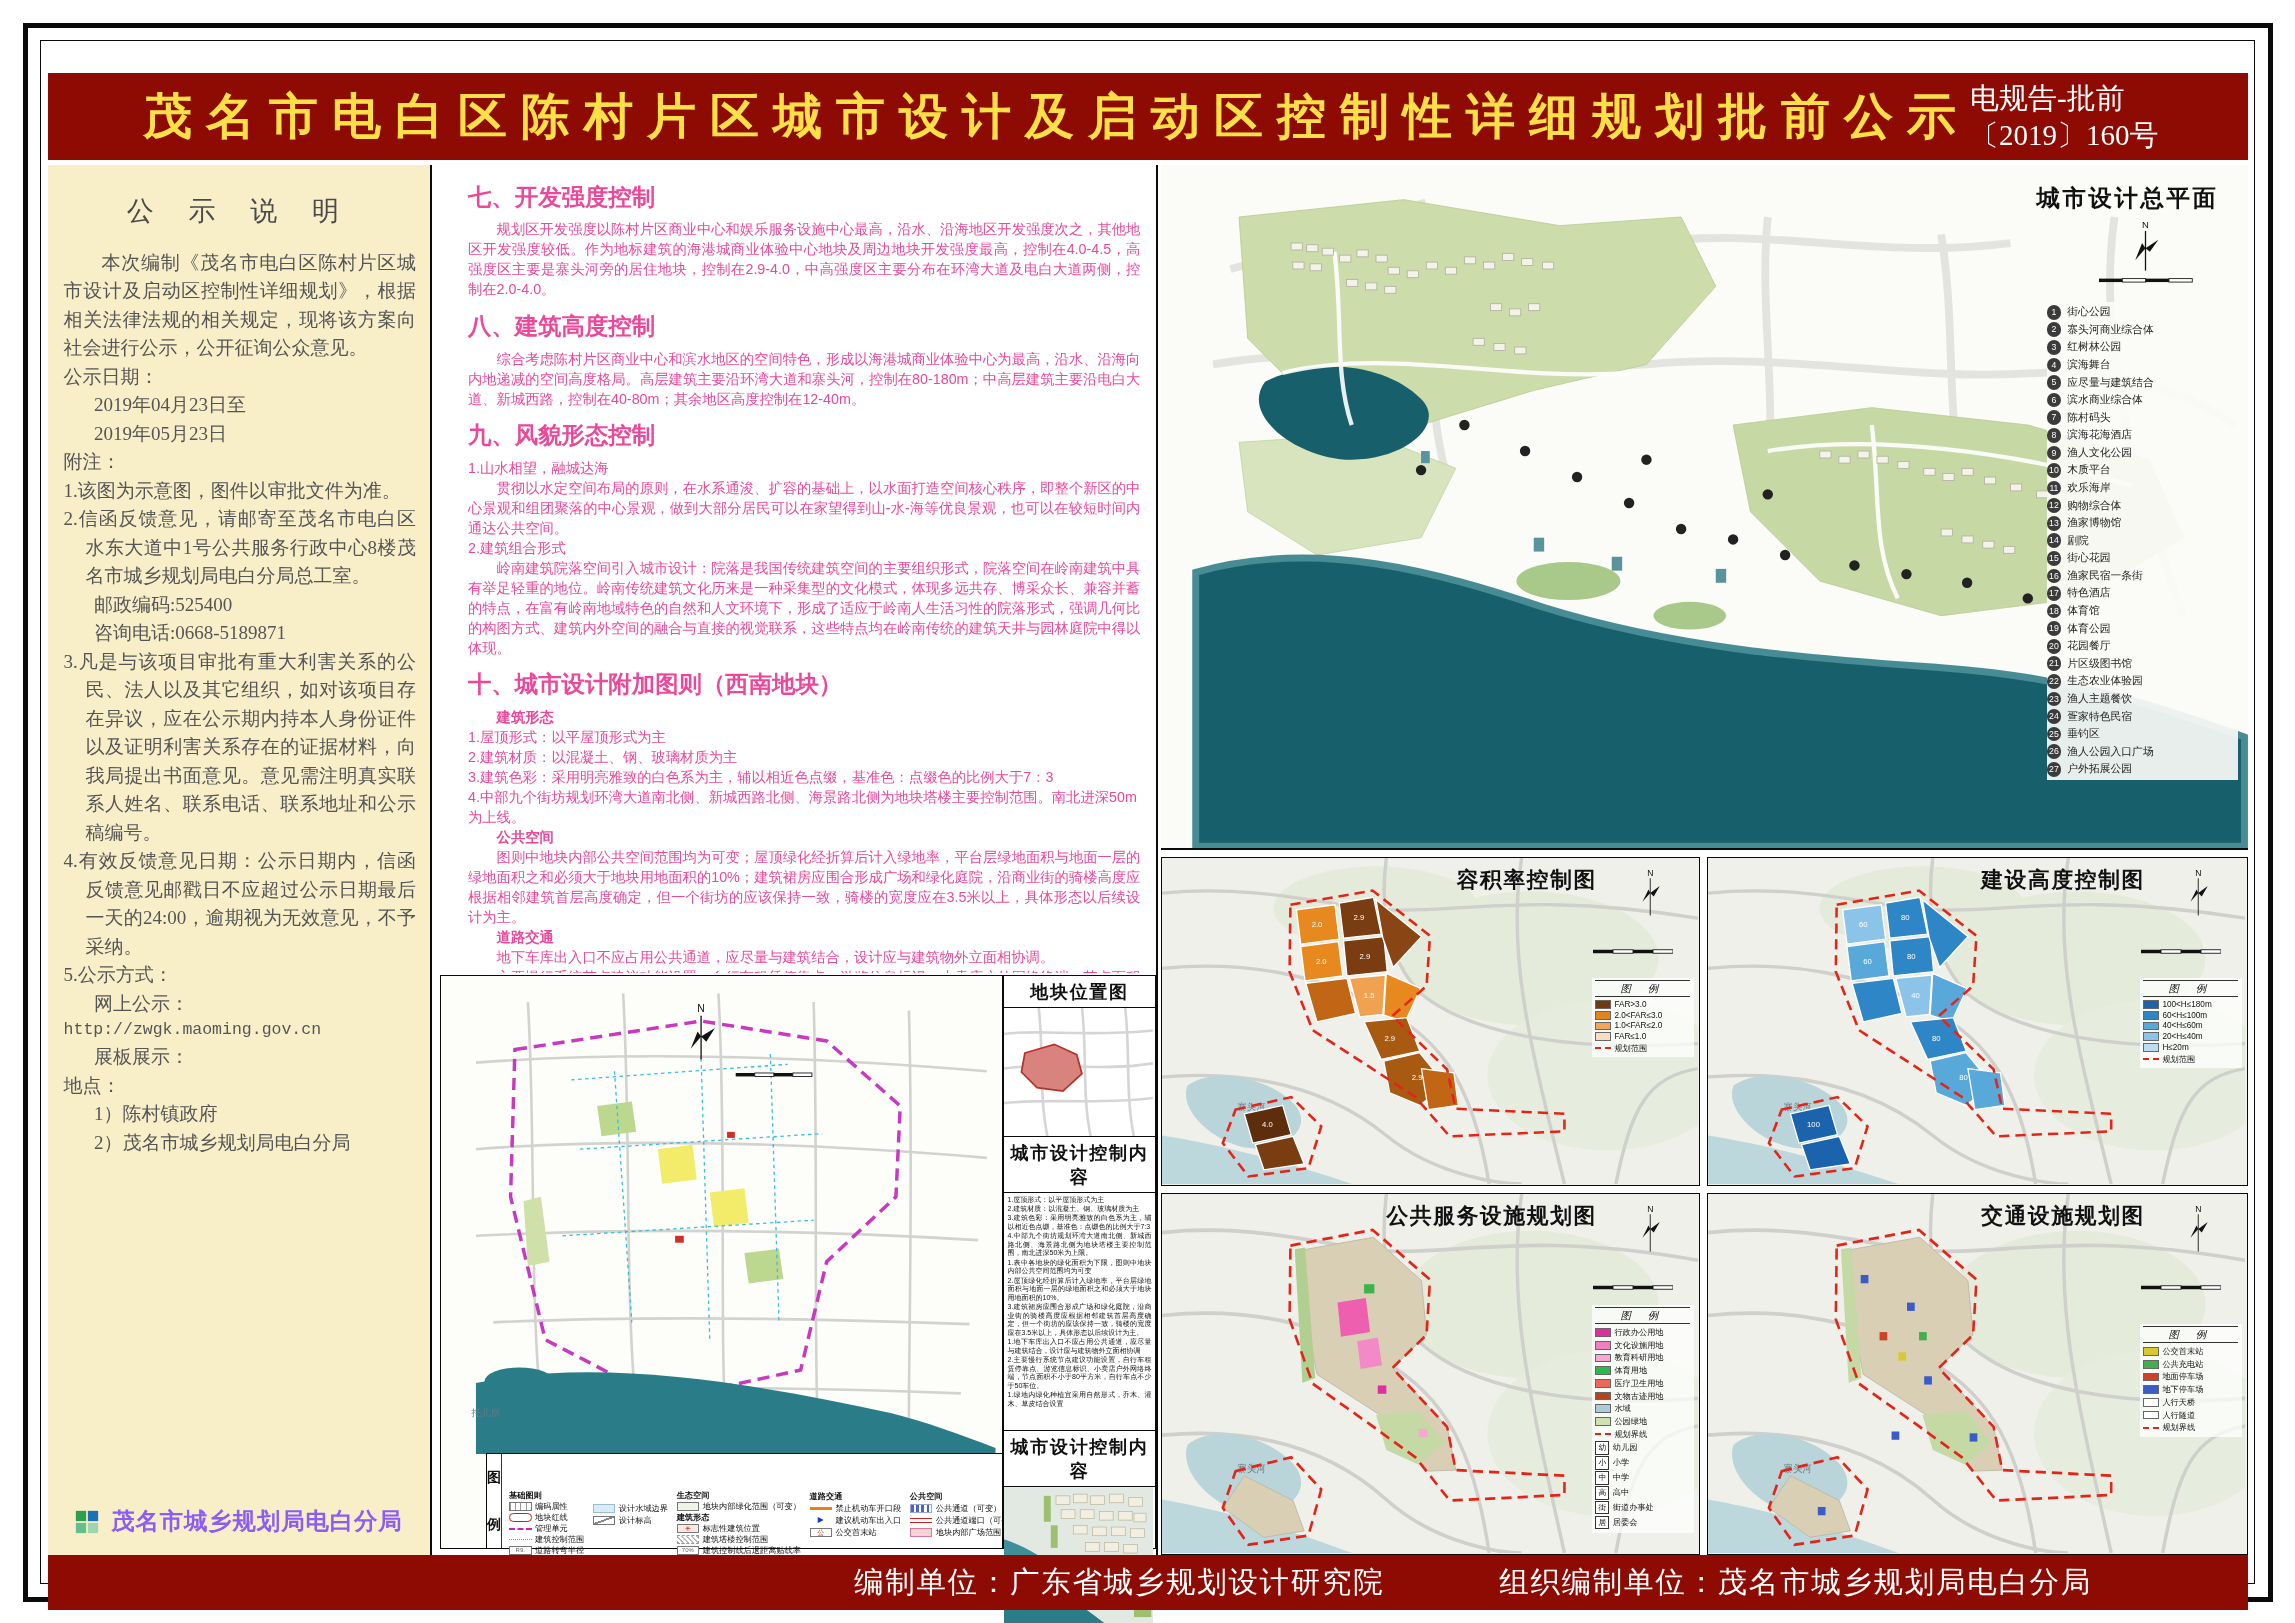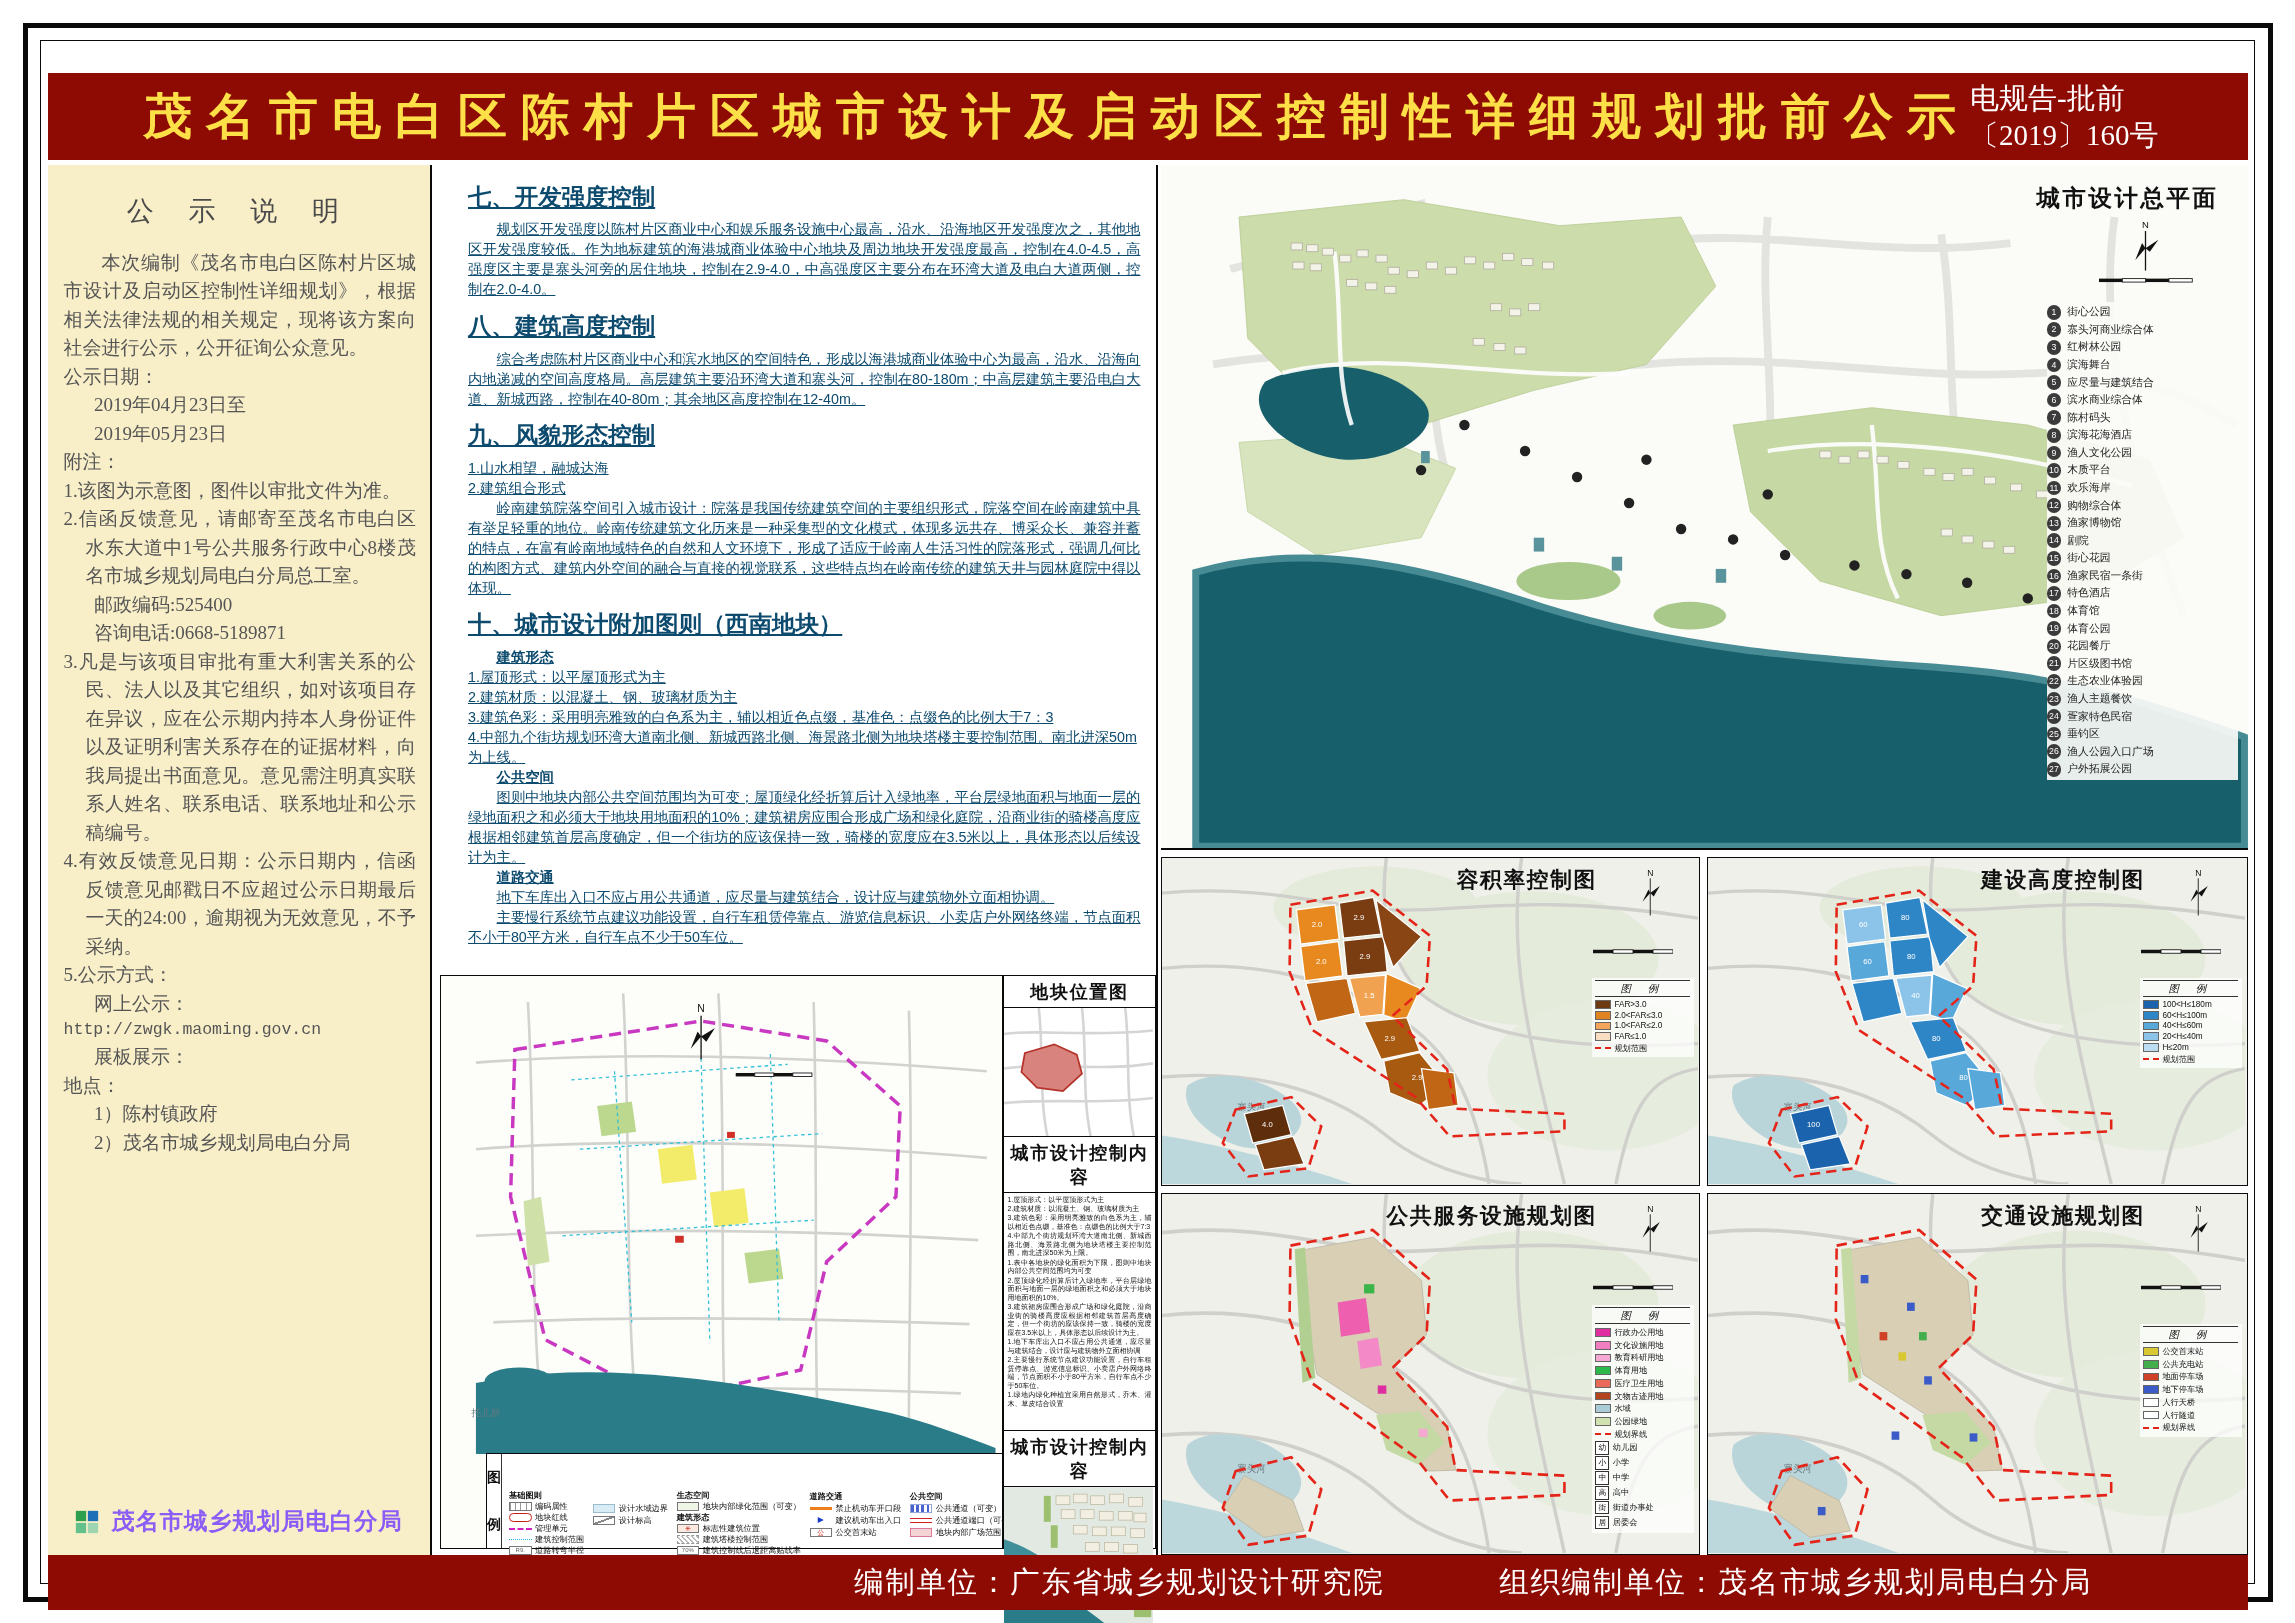--- a/index.html
+++ b/index.html
@@ -29,21 +29,21 @@
   .s-note{padding-left:1.15em;text-indent:-1.15em;text-align:justify;}
   .s-url{font-family:"Liberation Mono",monospace;font-size:16.5px;}
   .sidebar-logo{position:absolute;left:0;bottom:15.6px;width:100%;text-align:center;white-space:nowrap;}
   .logo-text{font-size:23.4px;font-weight:bold;color:#8b5cf6;vertical-align:middle;letter-spacing:0.9px;}
   .logo-ico{vertical-align:middle;margin-right:7px;}
 
   
   .midcol{position:absolute;left:433px;top:165px;width:725px;height:1390px;background:#fff;
           border-right:2.6px solid #0a0a0a;box-sizing:border-box;}
   .mid-text{position:absolute;left:0;top:0;width:100%;height:808px;overflow:hidden;
-            padding:5.2px 15.6px 0 35px;box-sizing:border-box;font-size:14.3px;line-height:1.4;color:#0c4a6e;text-decoration:underline;}
+            padding:5.2px 15.6px 0 35px;box-sizing:border-box;font-size:14.3px;line-height:1.4;color:#ec4899;}
   .sec-title{font-size:23.4px;font-weight:bold;margin:10.4px 0 6px;}
   .para{margin:0;text-indent:2em;text-align:justify;}
   .plain{margin:0;}
   .subh{margin:0;text-indent:2em;font-weight:bold;}
 
   
   .detail-block{position:absolute;left:7px;top:810px;width:563px;height:574px;border:1.7px solid #0a0a0a;
                 box-sizing:border-box;background:#fdfdfa;}
   .detail-svg{position:absolute;left:0;top:0;}
   .d-legend{position:absolute;left:45px;right:0;bottom:0;height:95px;background:#fff;
@@ -179,20 +179,21 @@
   </div>
 
   <div class="midcol">
     <div class="mid-text">
       <div class="sec-title">七、开发强度控制</div>
       <p class="para">规划区开发强度以陈村片区商业中心和娱乐服务设施中心最高，沿水、沿海地区开发强度次之，其他地区开发强度较低。作为地标建筑的海港城商业体验中心地块及周边地块开发强度最高，控制在4.0-4.5，高强度区主要是寨头河旁的居住地块，控制在2.9-4.0，中高强度区主要分布在环湾大道及电白大道两侧，控制在2.0-4.0。</p>
       <div class="sec-title">八、建筑高度控制</div>
       <p class="para">综合考虑陈村片区商业中心和滨水地区的空间特色，形成以海港城商业体验中心为最高，沿水、沿海向内地递减的空间高度格局。高层建筑主要沿环湾大道和寨头河，控制在80-180m；中高层建筑主要沿电白大道、新城西路，控制在40-80m；其余地区高度控制在12-40m。</p>
       <div class="sec-title">九、风貌形态控制</div>
       <p class="plain">1.山水相望，融城达海</p>
+      <p class="para">贯彻以水定空间布局的原则，在水系通浚、扩容的基础上，以水面打造空间核心秩序，即整个新区的中心景观和组团聚落的中心景观，做到大部分居民可以在家望得到山-水-海等优良景观，也可以在较短时间内通达公共空间。</p>
       <p class="plain">2.建筑组合形式</p>
       <p class="para">岭南建筑院落空间引入城市设计：院落是我国传统建筑空间的主要组织形式，院落空间在岭南建筑中具有举足轻重的地位。岭南传统建筑文化历来是一种采集型的文化模式，体现多远共存、博采众长、兼容并蓄的特点，在富有岭南地域特色的自然和人文环境下，形成了适应于岭南人生活习性的院落形式，强调几何比的构图方式、建筑内外空间的融合与直接的视觉联系，这些特点均在岭南传统的建筑天井与园林庭院中得以体现。</p>
       <div class="sec-title">十、城市设计附加图则（西南地块）</div>
       <p class="subh">建筑形态</p>
       <p class="plain">1.屋顶形式：以平屋顶形式为主</p>
       <p class="plain">2.建筑材质：以混凝土、钢、玻璃材质为主</p>
       <p class="plain">3.建筑色彩：采用明亮雅致的白色系为主，辅以相近色点缀，基准色：点缀色的比例大于7：3</p>
       <p class="plain">4.中部九个街坊规划环湾大道南北侧、新城西路北侧、海景路北侧为地块塔楼主要控制范围。南北进深50m为上线。</p>
       <p class="subh">公共空间</p>
       <p class="para">图则中地块内部公共空间范围均为可变；屋顶绿化经折算后计入绿地率，平台层绿地面积与地面一层的绿地面积之和必须大于地块用地面积的10%；建筑裙房应围合形成广场和绿化庭院，沿商业街的骑楼高度应根据相邻建筑首层高度确定，但一个街坊的应该保持一致，骑楼的宽度应在3.5米以上，具体形态以后续设计为主。</p>

